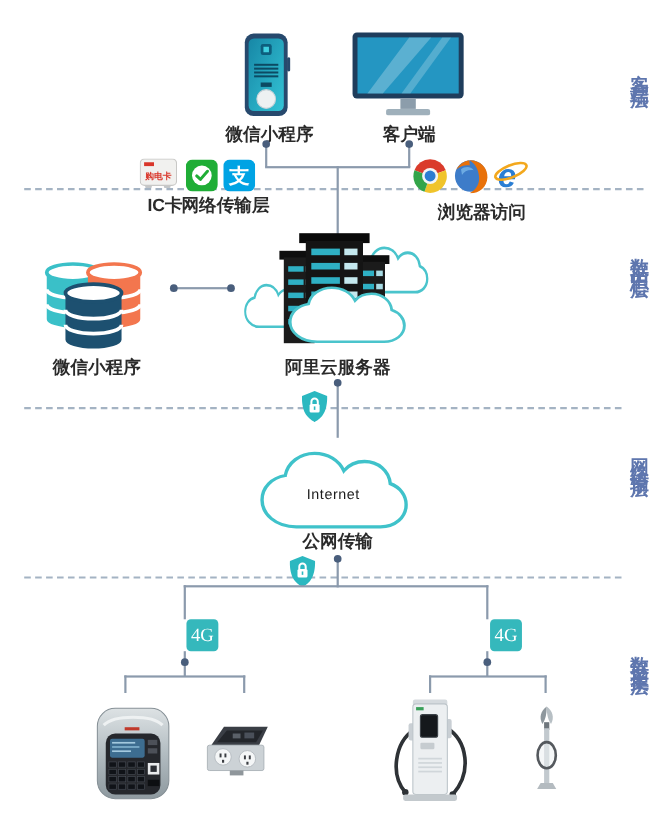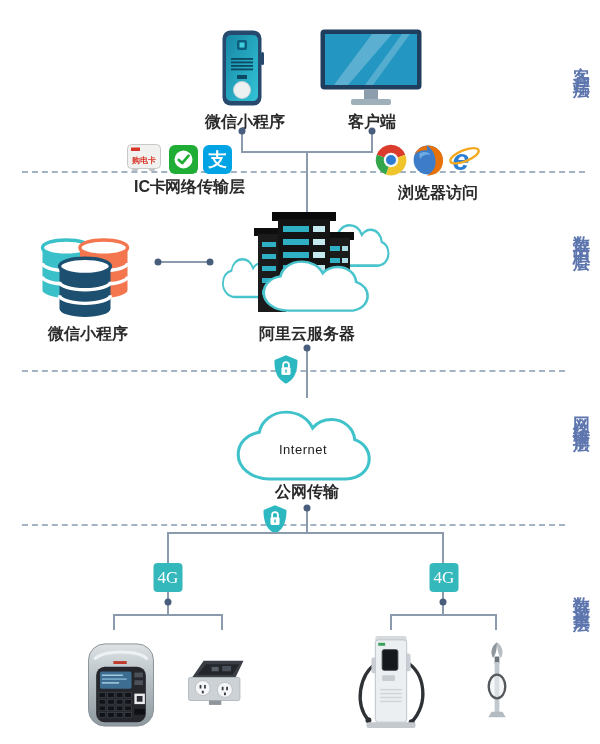--- a/index.html
+++ b/index.html
@@ -8,21 +8,21 @@
   .dashed{position:absolute;height:0;border-top:2px dashed #a4b3c3;}
   .vlabel{position:absolute;writing-mode:vertical-rl;text-orientation:upright;
           color:#5e76ae;font-weight:bold;font-size:17px;letter-spacing:5px;line-height:22px;}
   .nlabel{position:absolute;transform:translateX(-50%);font-size:16px;font-weight:bold;
           color:#2a2a2a;white-space:nowrap;text-align:center;}
   .line{position:absolute;background:#8b9aac;}
   .dot{position:absolute;width:7px;height:7px;border-radius:50%;background:#495e7c;
        transform:translate(-50%,-50%);}
   .fourg{position:absolute;width:29px;height:29px;background:#35b8bc;border-radius:4px;
          color:#fff;display:flex;align-items:center;justify-content:center;
-         font-family:"Liberation Serif",serif;font-size:17px;transform:translateX(-50%);}
+         font-family:"Liberation Serif",serif;font-size:17px;transform:translateX(-50%);margin-left:16px;}
   .abs{position:absolute;}
   .inet-text{position:absolute;transform:translate(-50%,-50%);font-size:13px;color:#1c1c1c;
              font-weight:500;letter-spacing:0.5px;}
 </style>
 </head>
 <body>
 
 <div class="canvas">
 
   <div class="dashed" style="left:22px;top:171px;width:563px;"></div>

